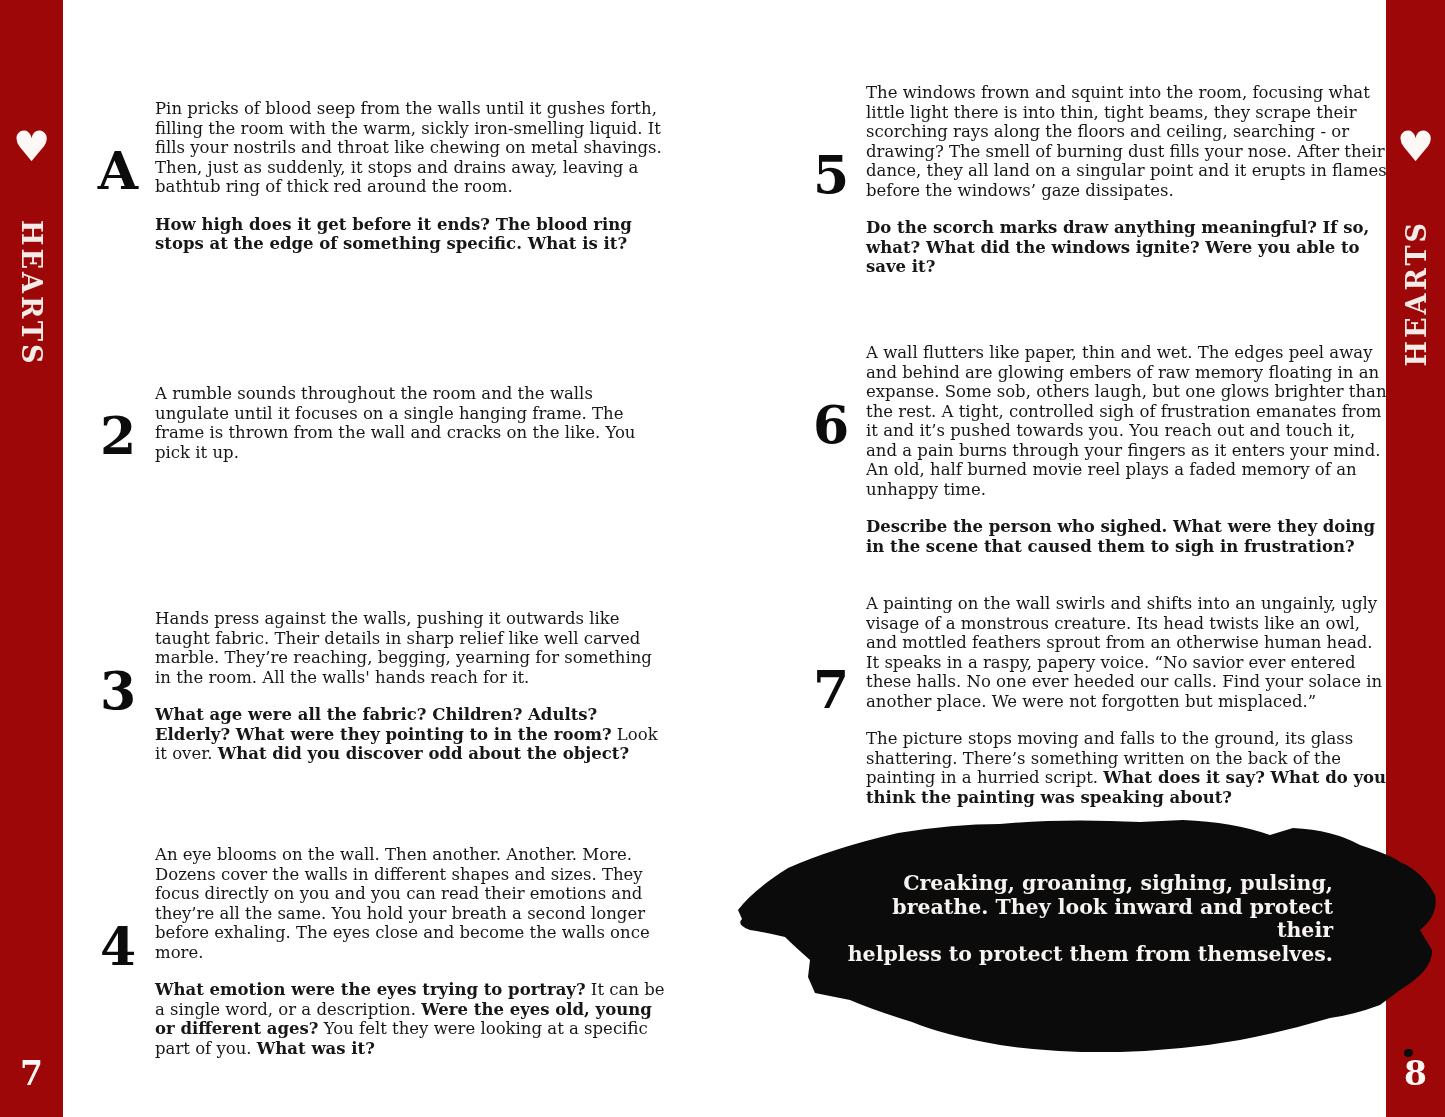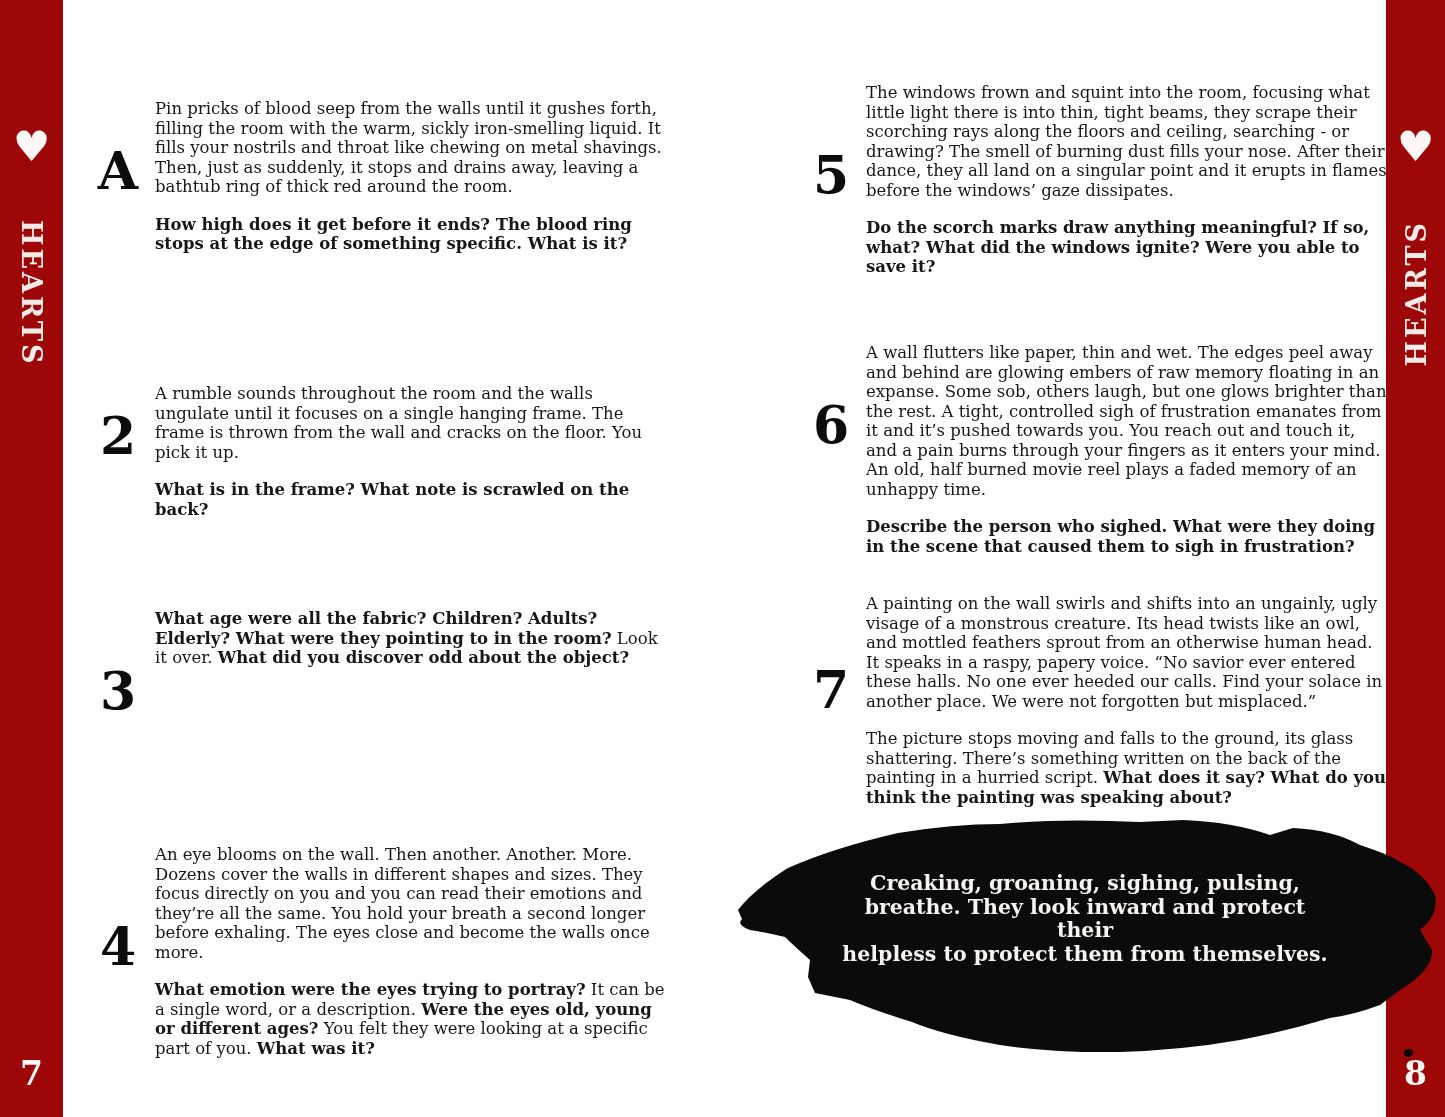--- a/index.html
+++ b/index.html
@@ -51,21 +51,21 @@
   .pos-3{left:93px;top:609px;}  .pos-3 .entry-label{top:56px;}
   .pos-4{left:93px;top:845px;}  .pos-4 .entry-label{top:76px;}
   .pos-5{left:806px;top:83px;}  .pos-5 .entry-label{top:66px;}
   .pos-6{left:806px;top:343px;} .pos-6 .entry-label{top:56px;}
   .pos-7{left:806px;top:594px;} .pos-7 .entry-label{top:70px;}
   
   .blob{position:absolute;left:733px;top:818px;width:705px;height:244px;z-index:5;}
   .blob svg{position:absolute;left:0;top:0;width:100%;height:100%;display:block;}
   .blob-text{
     position:absolute;left:104px;top:54px;width:496px;
-    text-align:center;color:#f6f3f0;font-weight:bold;
+    text-align:right;color:#f6f3f0;font-weight:bold;
     font-size:20.5px;line-height:23.5px;
   }
   .ink-dot{
     position:absolute;left:1404px;top:1049px;width:9px;height:8px;
     background:#0b0b0b;border-radius:50% 45% 55% 50%;z-index:6;
   }
 </style>
 </head>
 <body>
 
@@ -87,27 +87,27 @@
     <section class="entry pos-a">
       <div class="entry-label">A</div>
       <div class="entry-body">
           <p><span>Pin pricks of blood seep from the walls until it gushes forth, filling the room with the warm, sickly iron-smelling liquid. It fills your nostrils and throat like chewing on metal shavings. Then, just as suddenly, it stops and drains away, leaving a bathtub ring of thick red around the room.</span></p>
           <p><b>How high does it get before it ends? The blood ring stops at the edge of something specific. What is it?</b></p>
         </div>
     </section>
     <section class="entry pos-2">
       <div class="entry-label">2</div>
       <div class="entry-body">
-          <p><span>A rumble sounds throughout the room and the walls ungulate until it focuses on a single hanging frame. The frame is thrown from the wall and cracks on the floor. You pick it up.</span></p>
-          <p><b>What is in the frame? What note is scrawled on the back?</b></p>
+          <p><span>A rumble sounds throughout the room and the walls ungulate until it focuses on a single hanging frame. The frame is thrown from the wall and cracks on the like. You pick it up.</span></p>
         </div>
     </section>
     <section class="entry pos-3">
       <div class="entry-label">3</div>
       <div class="entry-body">
+          <p><span>Hands press against the walls, pushing it outwards like taught fabric. Their details in sharp relief like well carved marble. They’re reaching, begging, yearning for something in the room. All the walls' hands reach for it.</span></p>
           <p><b>What age were all the fabric? Children? Adults? Elderly? What were they pointing to in the room?</b><span> Look it over. </span><b>What did you discover odd about the object?</b></p>
         </div>
     </section>
     <section class="entry pos-4">
       <div class="entry-label">4</div>
       <div class="entry-body">
           <p><span>An eye blooms on the wall. Then another. Another. More. Dozens cover the walls in different shapes and sizes. They focus directly on you and you can read their emotions and they’re all the same. You hold your breath a second longer before exhaling. The eyes close and become the walls once more.</span></p>
           <p><b>What emotion were the eyes trying to portray?</b><span> It can be a single word, or a description. </span><b>Were the eyes old, young or different ages?</b><span> You felt they were looking at a specific part of you. </span><b>What was it?</b></p>
         </div>
     </section>

